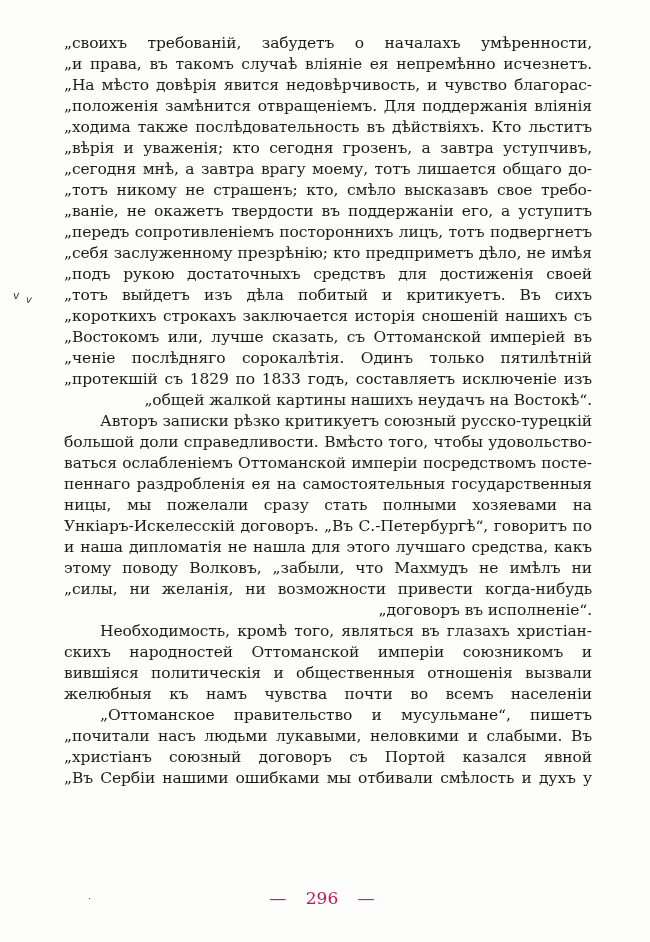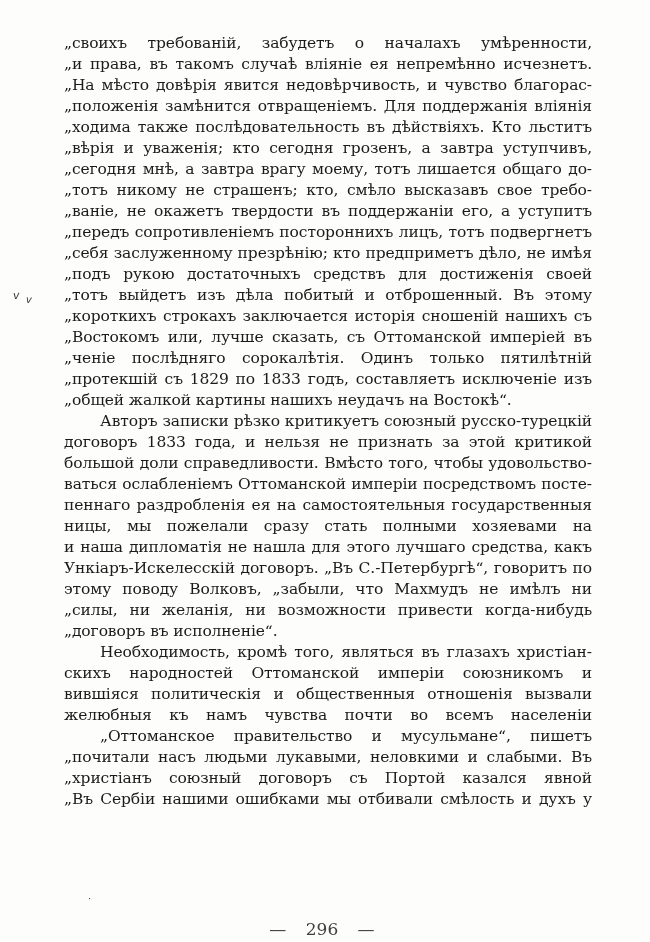--- a/index.html
+++ b/index.html
@@ -22,21 +22,21 @@
     top: 33px;
     width: 528px;
   }
   .line {
     height: 21px;
     line-height: 21px;
     font-size: 15.5px;
     letter-spacing: -0.1px;
     overflow: hidden;
     white-space: normal;
-    text-align: left;
+    text-align: right;
   }
   .line.j {
     text-align: justify;
   }
   .line.j::after {
     content: "";
     display: inline-block;
     width: 100%;
     height: 0;
   }
@@ -69,22 +69,21 @@
     transform: rotate(3deg);
   }
   .footer {
     position: absolute;
     left: 0;
     top: 888px;
     width: 644px;
     text-align: center;
     font-size: 17px;
     word-spacing: 14px;
-    color: #404040;
-    margin-top: 31px;
+    color: #be185d;
   }
   .footer-dot {
     position: absolute;
     left: 88px;
     top: 893px;
     font-size: 10px;
     color: #333333;
   }
 </style>
 </head>
@@ -103,34 +102,33 @@
       <div class="line j">„На мѣсто довѣрія явится недовѣрчивость, и чувство благорас-</div>
       <div class="line j">„положенія замѣнится отвращеніемъ. Для поддержанія вліянія необ-</div>
       <div class="line j">„ходима также послѣдовательность въ дѣйствіяхъ. Кто льститъ</div>
       <div class="line j">„вѣрія и уваженія; кто сегодня грозенъ, а завтра уступчивъ,</div>
       <div class="line j">„сегодня мнѣ, а завтра врагу моему, тотъ лишается общаго до-</div>
       <div class="line j">„тотъ никому не страшенъ; кто, смѣло высказавъ свое требо-</div>
       <div class="line j">„ваніе, не окажетъ твердости въ поддержаніи его, а уступитъ</div>
       <div class="line j">„передъ сопротивленіемъ постороннихъ лицъ, тотъ подвергнетъ</div>
       <div class="line j">„себя заслуженному презрѣнію; кто предприметъ дѣло, не имѣя</div>
       <div class="line j">„подъ рукою достаточныхъ средствъ для достиженія своей цѣли,</div>
-      <div class="line j">„тотъ выйдетъ изъ дѣла побитый и отброшенный. Въ этому</div>
+      <div class="line j">„тотъ выйдетъ изъ дѣла побитый и критикуетъ. Въ сихъ</div>
       <div class="line j">„короткихъ строкахъ заключается исторія сношеній нашихъ съ</div>
       <div class="line j">„Востокомъ или, лучше сказать, съ Оттоманской имперіей въ те-</div>
       <div class="line j">„ченіе послѣдняго сорокалѣтія. Одинъ только пятилѣтній періодъ,</div>
       <div class="line j">„протекшій съ 1829 по 1833 годъ, составляетъ исключеніе изъ</div>
       <div class="line">„общей жалкой картины нашихъ неудачъ на Востокѣ“.</div>
       <div class="line j indent">Авторъ записки рѣзко критикуетъ союзный русско-турецкій</div>
-      <div class="line j">договоръ 1833 года, и нельзя не признать за этой критикой</div>
       <div class="line j">большой доли справедливости. Вмѣсто того, чтобы удовольство-</div>
       <div class="line j">ваться ослабленіемъ Оттоманской имперіи посредствомъ посте-</div>
       <div class="line j">пеннаго раздробленія ея на самостоятельныя государственныя еди-</div>
       <div class="line j">ницы, мы пожелали сразу стать полными хозяевами на Босфорѣ,</div>
+      <div class="line j">Ункіаръ-Искелесскій договоръ. „Въ С.-Петербургѣ“, говоритъ по</div>
       <div class="line j">и наша дипломатія не нашла для этого лучшаго средства, какъ</div>
-      <div class="line j">Ункіаръ-Искелесскій договоръ. „Въ С.-Петербургѣ“, говоритъ по</div>
       <div class="line j">этому поводу Волковъ, „забыли, что Махмудъ не имѣлъ ни</div>
       <div class="line j">„силы, ни желанія, ни возможности привести когда-нибудь этотъ</div>
       <div class="line">„договоръ въ исполненіе“.</div>
       <div class="line j indent">Необходимость, кромѣ того, являться въ глазахъ христіан-</div>
       <div class="line j">скихъ народностей Оттоманской имперіи союзникомъ и „другомъ“</div>
       <div class="line j">вившіяся политическія и общественныя отношенія вызвали недру-</div>
       <div class="line j">желюбныя къ намъ чувства почти во всемъ населеніи Балканскаго</div>
       <div class="line j indent">„Оттоманское правительство и мусульмане“, пишетъ Волковъ,</div>
       <div class="line j">„почитали насъ людьми лукавыми, неловкими и слабыми. Въ глазахъ</div>
       <div class="line j">„христіанъ союзный договоръ съ Портой казался явной измѣной...</div>

